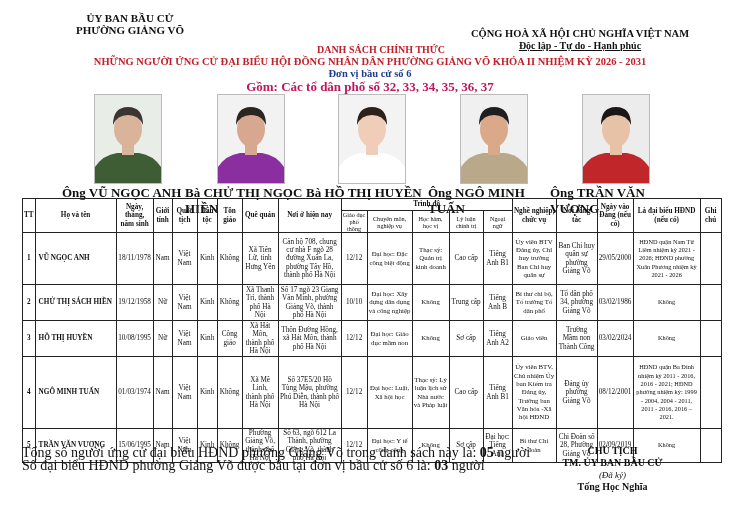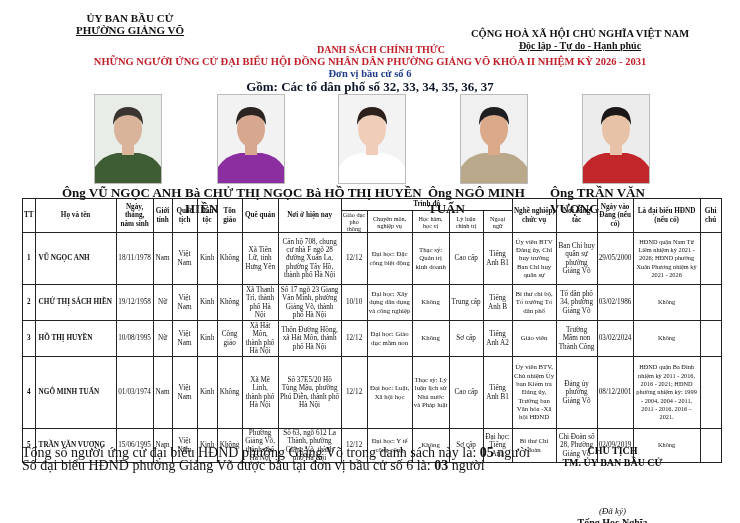--- a/index.html
+++ b/index.html
@@ -1,26 +1,26 @@
 <!DOCTYPE html>
 <html><head>
 <meta charset="utf-8">
 <style>
   html, body { margin:0; padding:0; background:#ffffff; }
   body { width:740px; height:523px; position:relative; overflow:hidden; font-family:"Liberation Serif", "DejaVu Serif", serif; color:#111; }
   .abs { position:absolute; }
   .hdr-left { left:60px; top:12px; width:140px; text-align:center; font-weight:bold; font-size:11px; line-height:12px; }
-  .hdr-left .u { text-decoration:underline; }
+  .hdr-left .u { }
   .hdr-right { left:440px; top:12px; width:280px; text-align:center; font-weight:bold; font-size:10.5px; line-height:12px;margin-top:16px; }
   .hdr-right .sub { font-size:10px; text-decoration:underline; }
   .title { left:0; width:740px; text-align:center; font-weight:bold; }
   .t1 { top:44px; color:#c0202a; font-size:10px;padding-left:11px; }
   .t2 { top:56px; color:#c0202a; font-size:10.5px; }
   .t3 { top:68px; color:#1f3b8a; font-size:10.5px; }
-  .t4 { top:79px; color:#0f172a; font-size:13px; }
+  .t4 { top:79px; color:#be185d; font-size:13px; }
   .photo { border:1px solid #bbb; overflow:hidden; }
   .cap { font-size:13px; font-weight:bold; text-align:left; width:130px; }
   table.cand { position:absolute; left:22px; top:198px; border-collapse:collapse; font-size:7.2px; line-height:8.3px; }
   table.cand th, table.cand td { border:1px solid #222; text-align:center; vertical-align:middle; padding:0 1px; }
   table.cand th { font-weight:bold; }
   table.cand th.small { font-weight:normal; font-size:6.2px; line-height:7px; }
   table.cand td.name { text-align:left; font-weight:bold; padding-left:3px; }
   table.cand td.tt { font-weight:bold; }
   .foot { left:22px; font-size:14px; }
   .sign { left:505px; width:215px; text-align:center; font-size:10px; line-height:12px; }
@@ -242,15 +242,15 @@
 <div class="abs foot" style="top:445px;">
   <span>Tổng số người ứng cử đại biểu HĐND phường Giảng Võ trong danh sách này là: </span><span class="b">05</span><span> người</span>
 </div>
 <div class="abs foot" style="top:458px;">
   <span>Số đại biểu HĐND phường Giảng Võ được bầu tại đơn vị bầu cử số 6 là: </span><span class="b">03</span><span> người</span>
 </div>
 
 <div class="abs sign" style="top:445px;">
   <div class="b">CHỦ TỊCH</div>
   <div class="b">TM. ỦY BAN BẦU CỬ</div>
-  <div class="it" style="font-size:9px;margin-top:36px;">(Đã ký)</div>
+  <div class="it" style="font-size:9px;">(Đã ký)</div>
   <div class="b">Tống Học Nghĩa</div>
 </div>
 
 </body></html>

